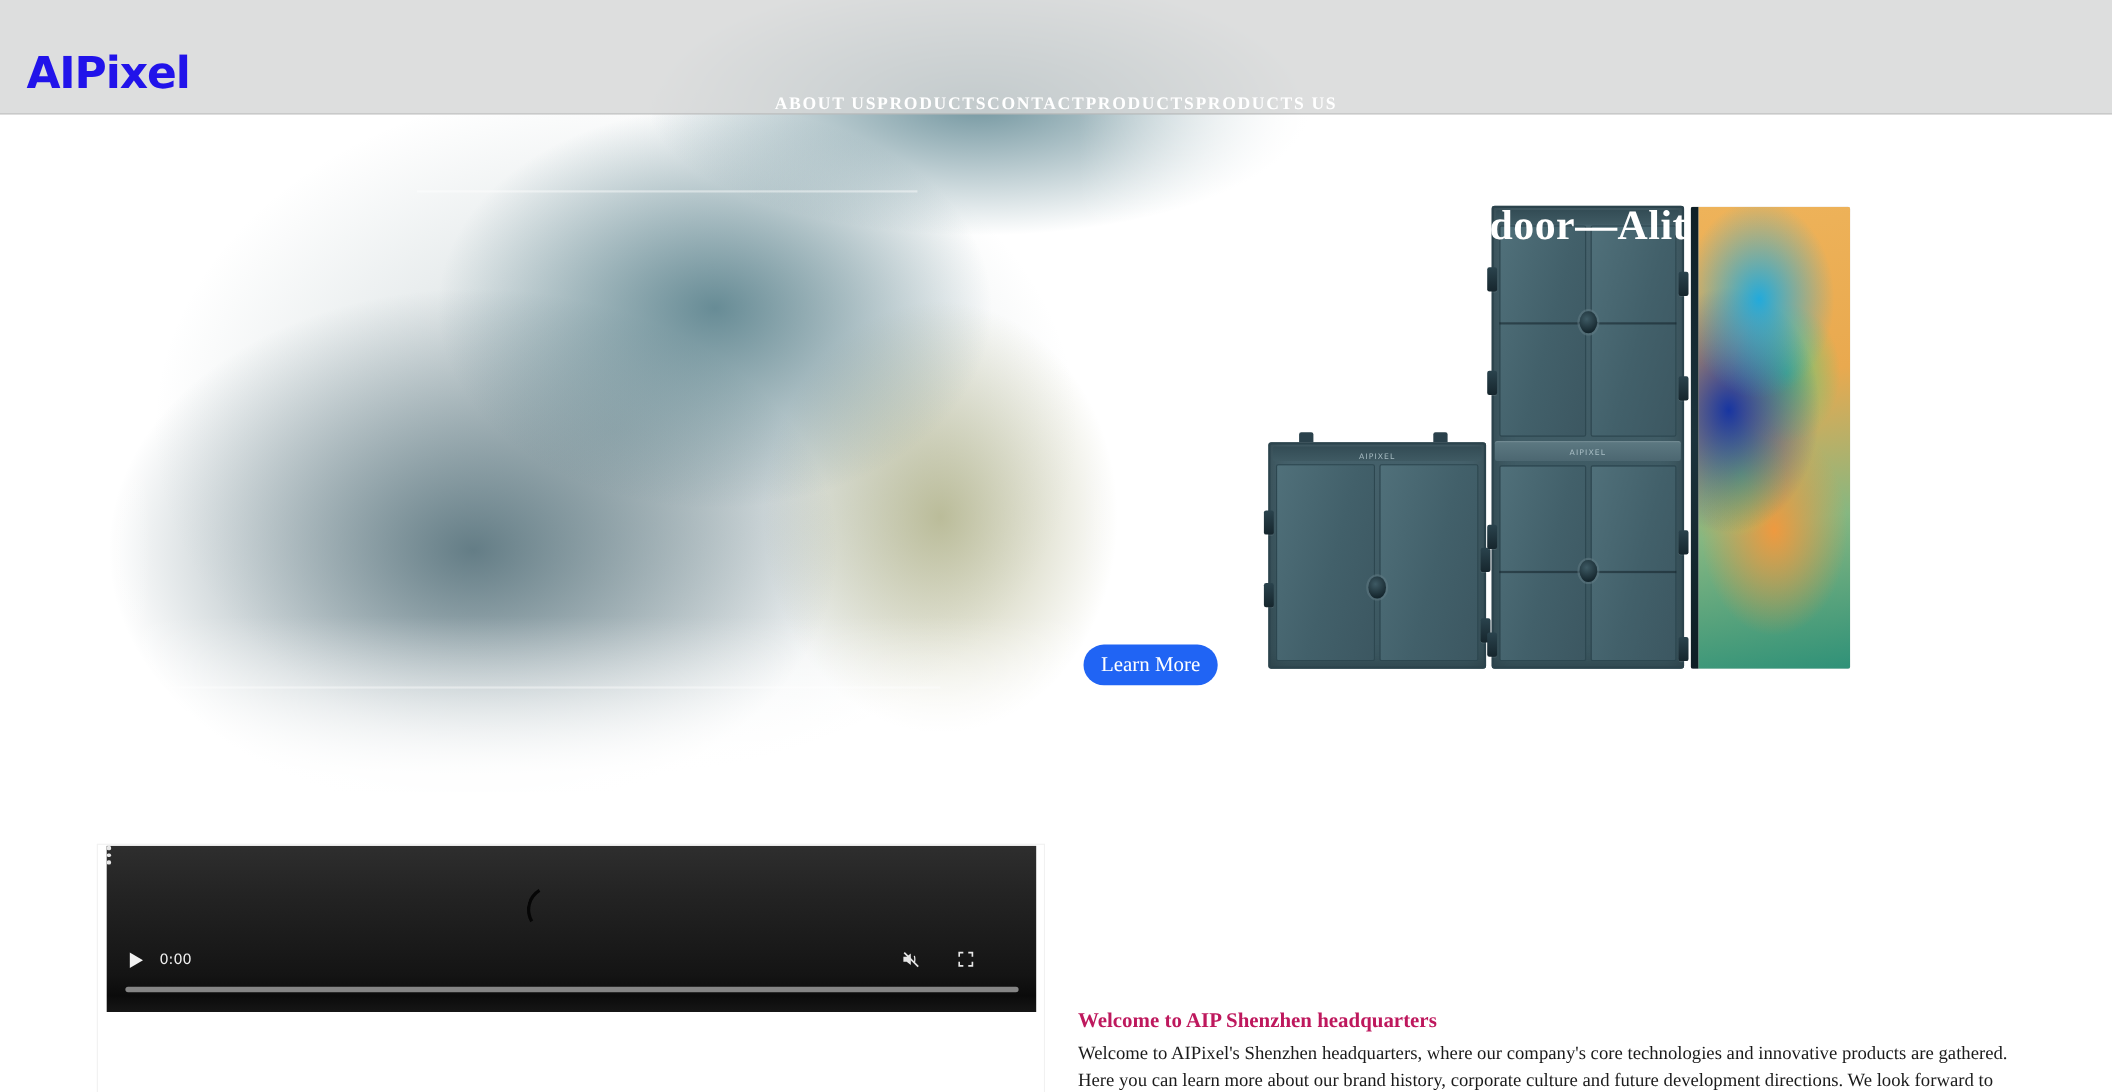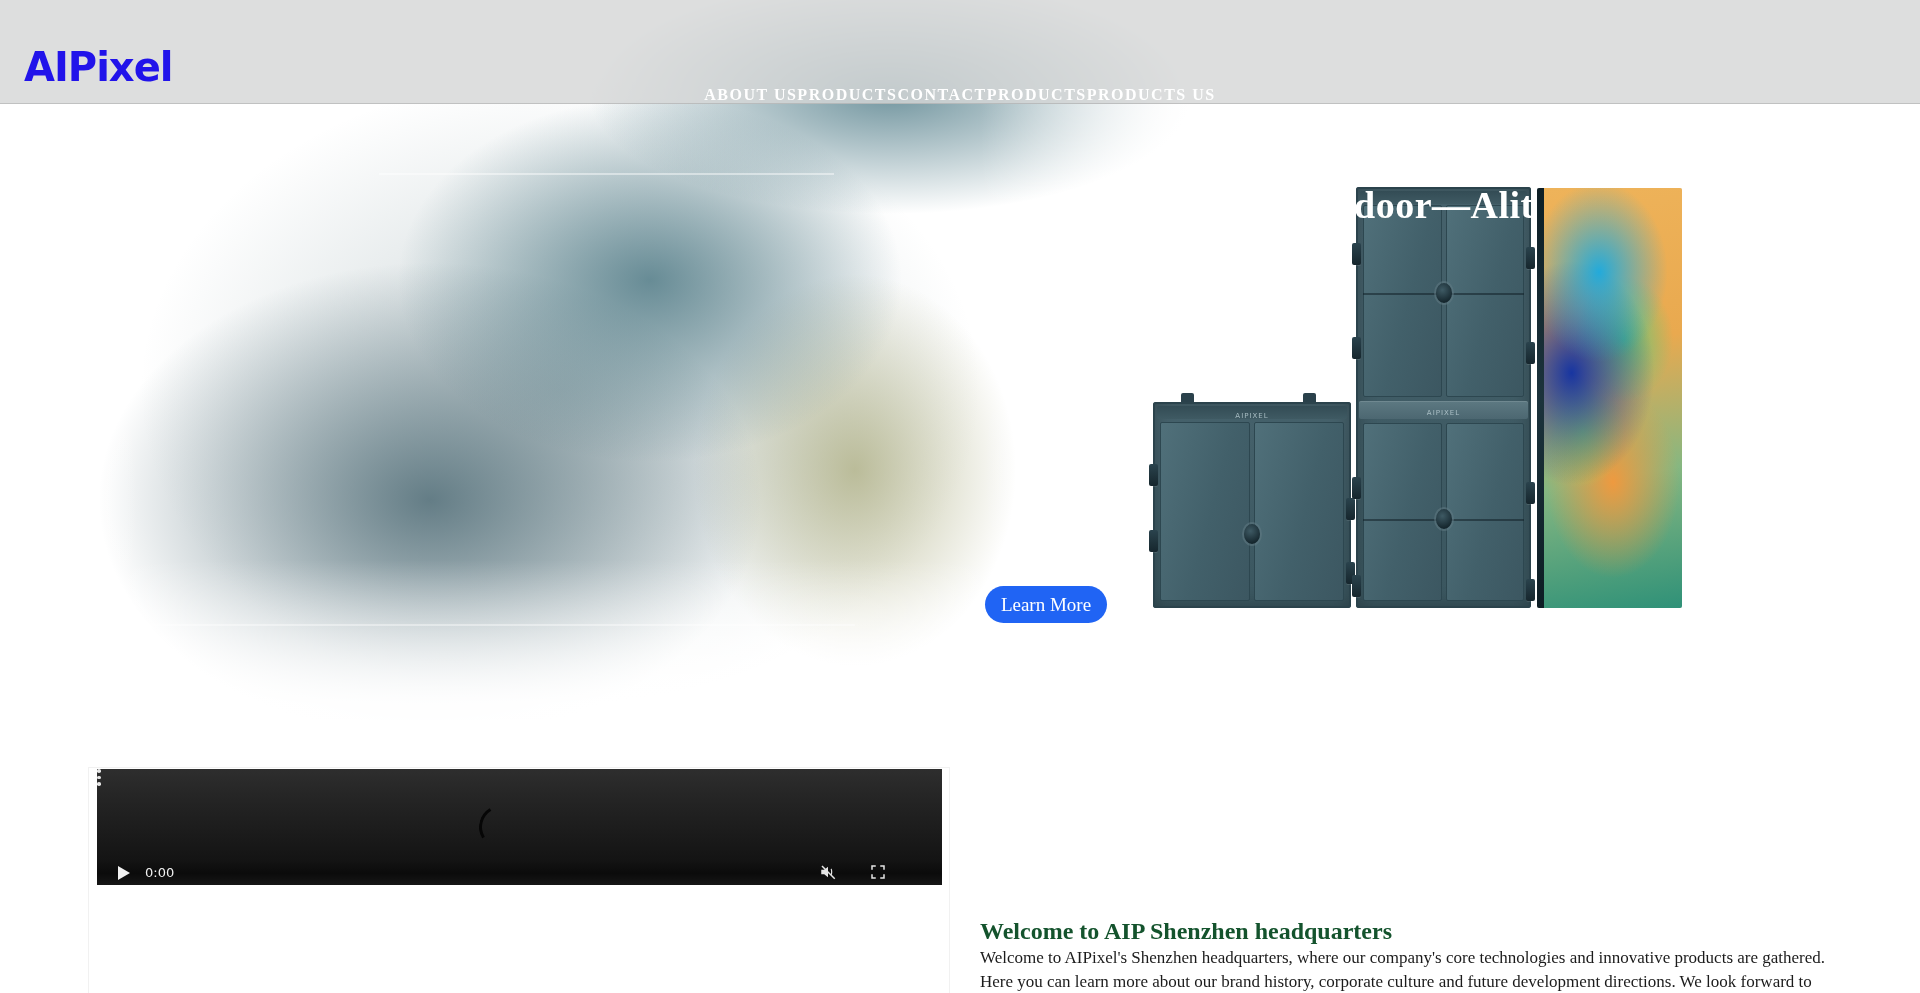--- a/index.html
+++ b/index.html
@@ -83,36 +83,36 @@
   .logo { position:absolute; left:24px; top:44px; font-family:"DejaVu Sans", sans-serif;
       font-size:40px; font-weight:800; letter-spacing:-1px; color:#2113ea; }
   .nav { position:absolute; left:50%; top:0; height:104px; transform:translateX(-50%);
       display:flex; align-items:flex-end; }
   .nav a { color:#fff; text-decoration:none; font-weight:bold; font-size:16px;
       letter-spacing:1.5px; white-space:nowrap; }
 
   
   .video-card { position:absolute; left:88px; top:767px; width:862px; height:230px;
       background:#fff; border:1px solid #f1f1f1; }
-  .video { position:absolute; left:8px; top:1px; width:845px; height:116px; overflow:hidden;
+  .video { position:absolute; left:8px; top:1px; width:845px; height:151px; overflow:hidden;
       background:linear-gradient(180deg,#2e2e2e 0%,#232323 30%,#141414 78%,#0b0b0b 90%,#161616 100%); }
   .spinner { position:absolute; left:382px; top:36px; width:44px; height:44px; border-radius:50%;
       border:3px solid transparent; border-left-color:#060606; transform:rotate(14deg); }
   .play-tri { position:absolute; left:21px; top:97px; width:0; height:0;
       border-top:7px solid transparent; border-bottom:7px solid transparent; border-left:12px solid #f2f2f2; }
   .vtime { position:absolute; left:48px; top:96px; color:#f0f0f0;
       font-family:"DejaVu Sans", sans-serif; font-size:13px; }
   .vicon { position:absolute; top:94px; width:18px; height:18px; }
   .vicon svg { width:18px; height:18px; display:block; }
   .mute-ic { left:722px; } .fs-ic { left:772px; }
   .dots-ic { left:828px; top:95px; width:4px; }
   .dots-ic i { display:block; width:3.5px; height:3.5px; border-radius:50%; background:#e8e8e8; margin-bottom:3px; }
   .seekbar { position:absolute; left:17px; top:128px; width:812px; height:5px; border-radius:3px; background:#858585; }
 
-  .about-heading { position:absolute; left:980px; top:918px; font-size:24px; font-weight:bold; color:#14532d; }
+  .about-heading { position:absolute; left:980px; top:918px; font-size:19px; font-weight:bold; color:#be185d; }
   .about-body { position:absolute; left:980px; top:946px; width:848px; font-size:17px;
       line-height:24px; color:#1b1b1b; }
 </style>
 </head>
 <body>
 
 <div class="page">
 
   <section class="hero">
     <div class="blur-art"></div>

